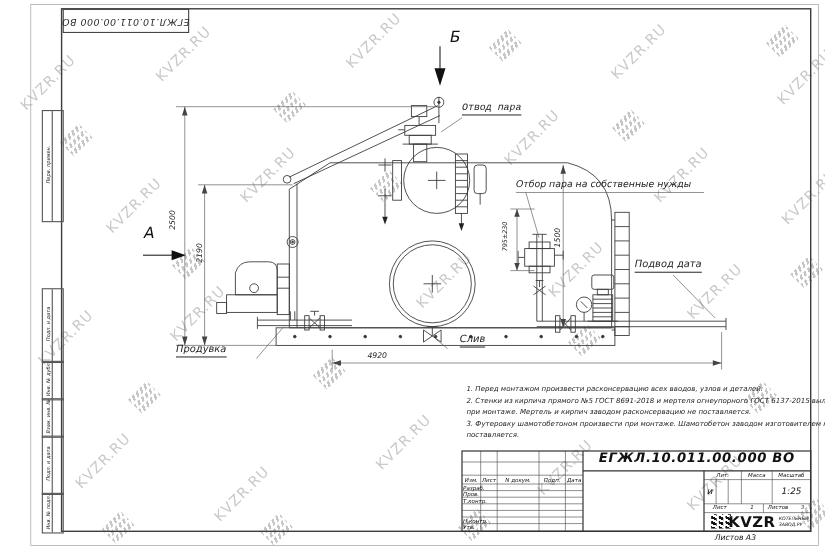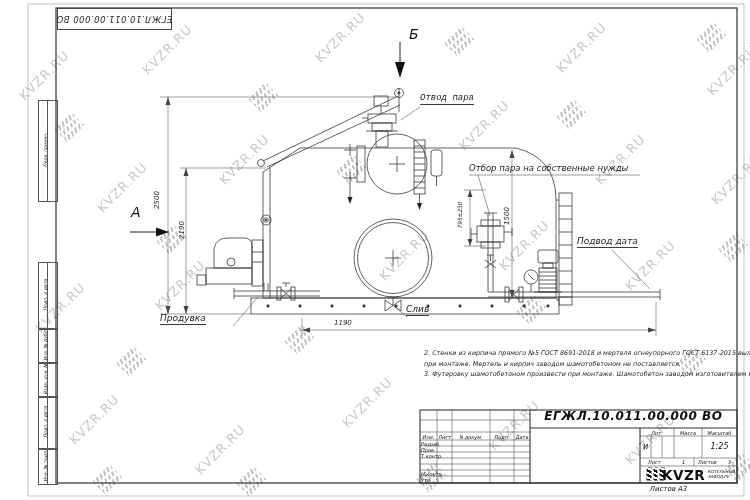--- a/index.html
+++ b/index.html
@@ -376,32 +376,34 @@
     <i class="div"></i>
       <span>Инв. № подл.</span>
     </div>
 
   <div class="viewmark" style="left:409px;top:26px;">Б</div>
   <div class="viewmark" style="left:131px;top:204px;">А</div>
   <div class="lbl shelf" style="left:420px;top:93px;font-family:Liberation Mono, monospace;">Отвод пара</div>
   <div class="lbl" style="left:469px;top:163px;font-size:8.5px;">Отбор пара на собственные нужды</div>
   <div class="lbl shelf" style="left:577px;top:236px;">Подвод дата</div>
   <div class="lbl shelf" style="left:160px;top:313px;">Продувка</div>
-  <div class="lbl shelf" style="left:406px;top:304px;">Слив</div>
+  <div class="lbl shelf" style="left:418px;top:304px;">Слив</div>
 
   <div class="dimtxt rot90" style="left:148px;top:196px;">2500</div>
   <div class="dimtxt rot90" style="left:173px;top:226px;">2190</div>
   <div class="dimtxt rot90" style="left:498px;top:212px;">1500</div>
   <div class="dimtxt rot90" style="left:446px;top:212px;font-size:5.8px;">795±230</div>
-  <div class="dimtxt" style="left:334px;top:319px;">1190</div>
+  <div class="dimtxt" style="left:334px;top:319px;">4920</div>
 
   <div id="notes">
+    <div>1. Перед монтажом произвести расконсервацию всех вводов, узлов и деталей.</div>
     <div>2. Стенки из кирпича прямого №5 ГОСТ 8691-2018 и мертеля огнеупорного ГОСТ 6137-2015 выложить</div>
-    <div>при монтаже. Мертель и кирпич заводом шамотобетоном не поставляется.</div>
+    <div>при монтаже. Мертель и кирпич заводом расконсервацию не поставляется.</div>
     <div>3. Футеровку шамотобетоном произвести при монтаже. Шамотобетон заводом изготовителем не</div>
+    <div>поставляется.</div>
   </div>
 
   <div class="tb" id="docnum" style="font-style:italic;">ЕГЖЛ.10.011.00.000  ВО</div>
 
   <div class="tb center" style="left:420px;top:433.5px;width:17px;">Изм.</div>
   <div class="tb center" style="left:437px;top:433.5px;width:15px;">Лист</div>
   <div class="tb center" style="left:452px;top:433.5px;width:38px;">N докум.</div>
   <div class="tb center" style="left:490px;top:433.5px;width:24px;">Подп.</div>
   <div class="tb center" style="left:514px;top:433.5px;width:16px;">Дата</div>
 

